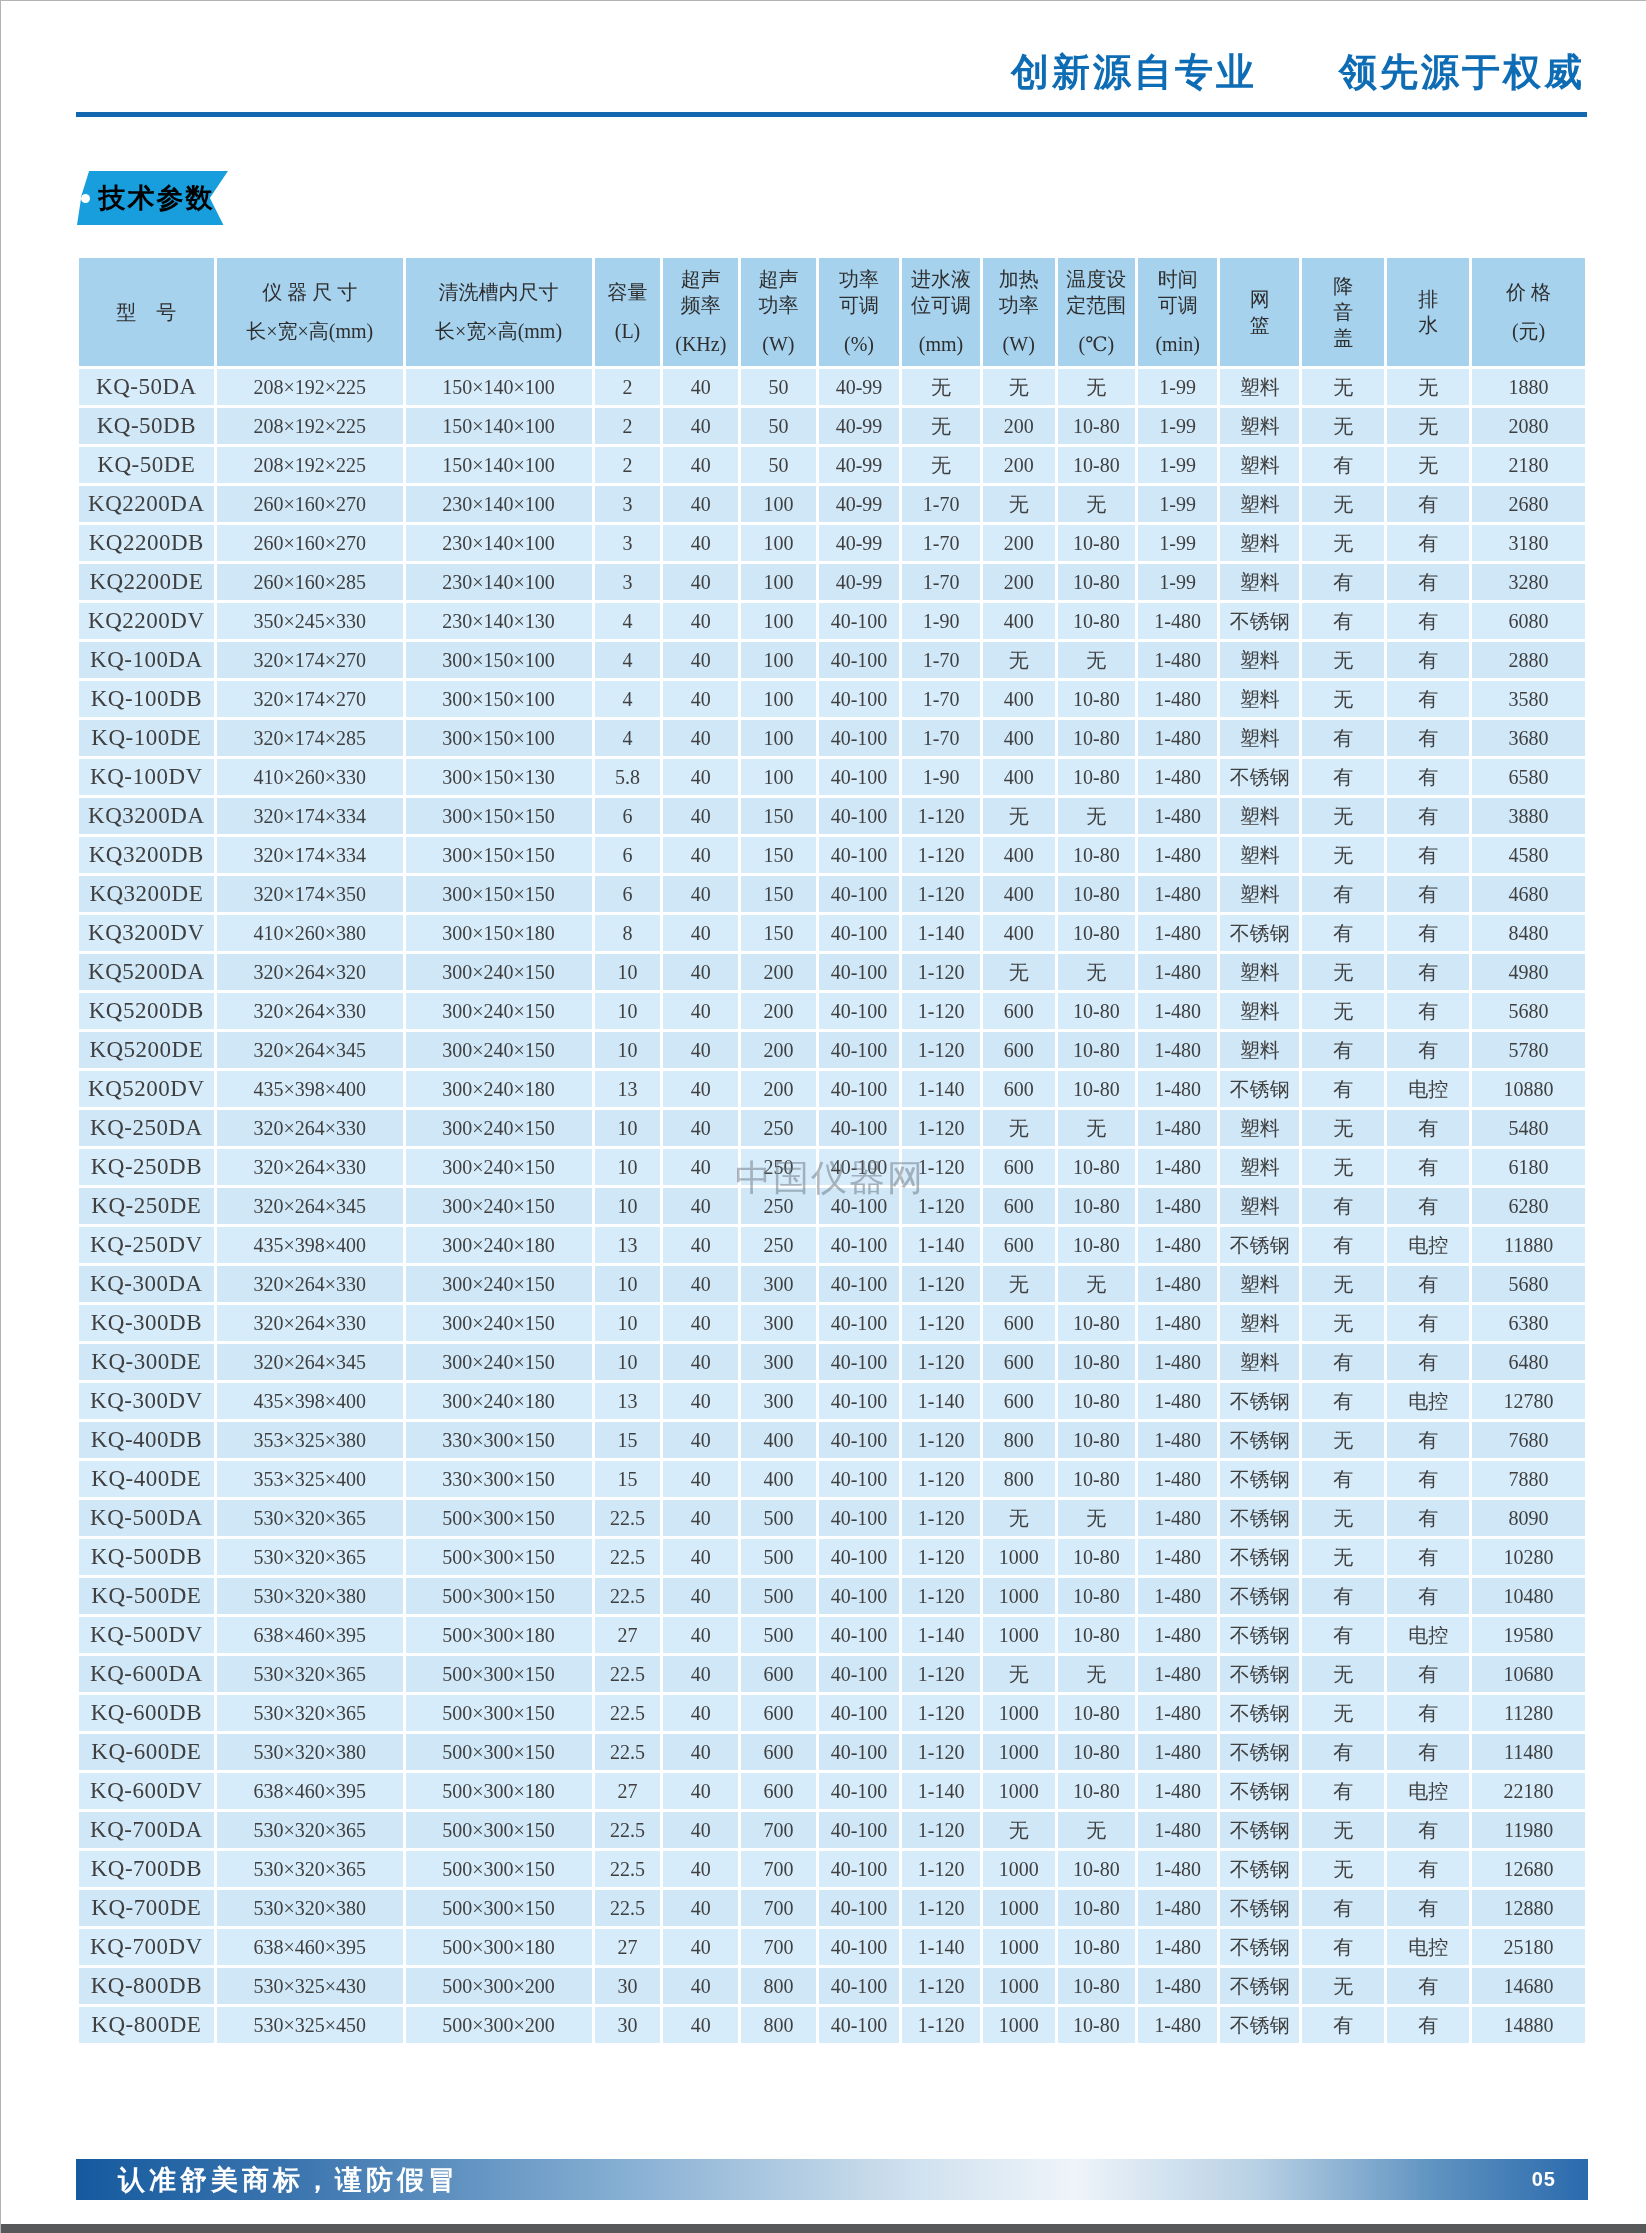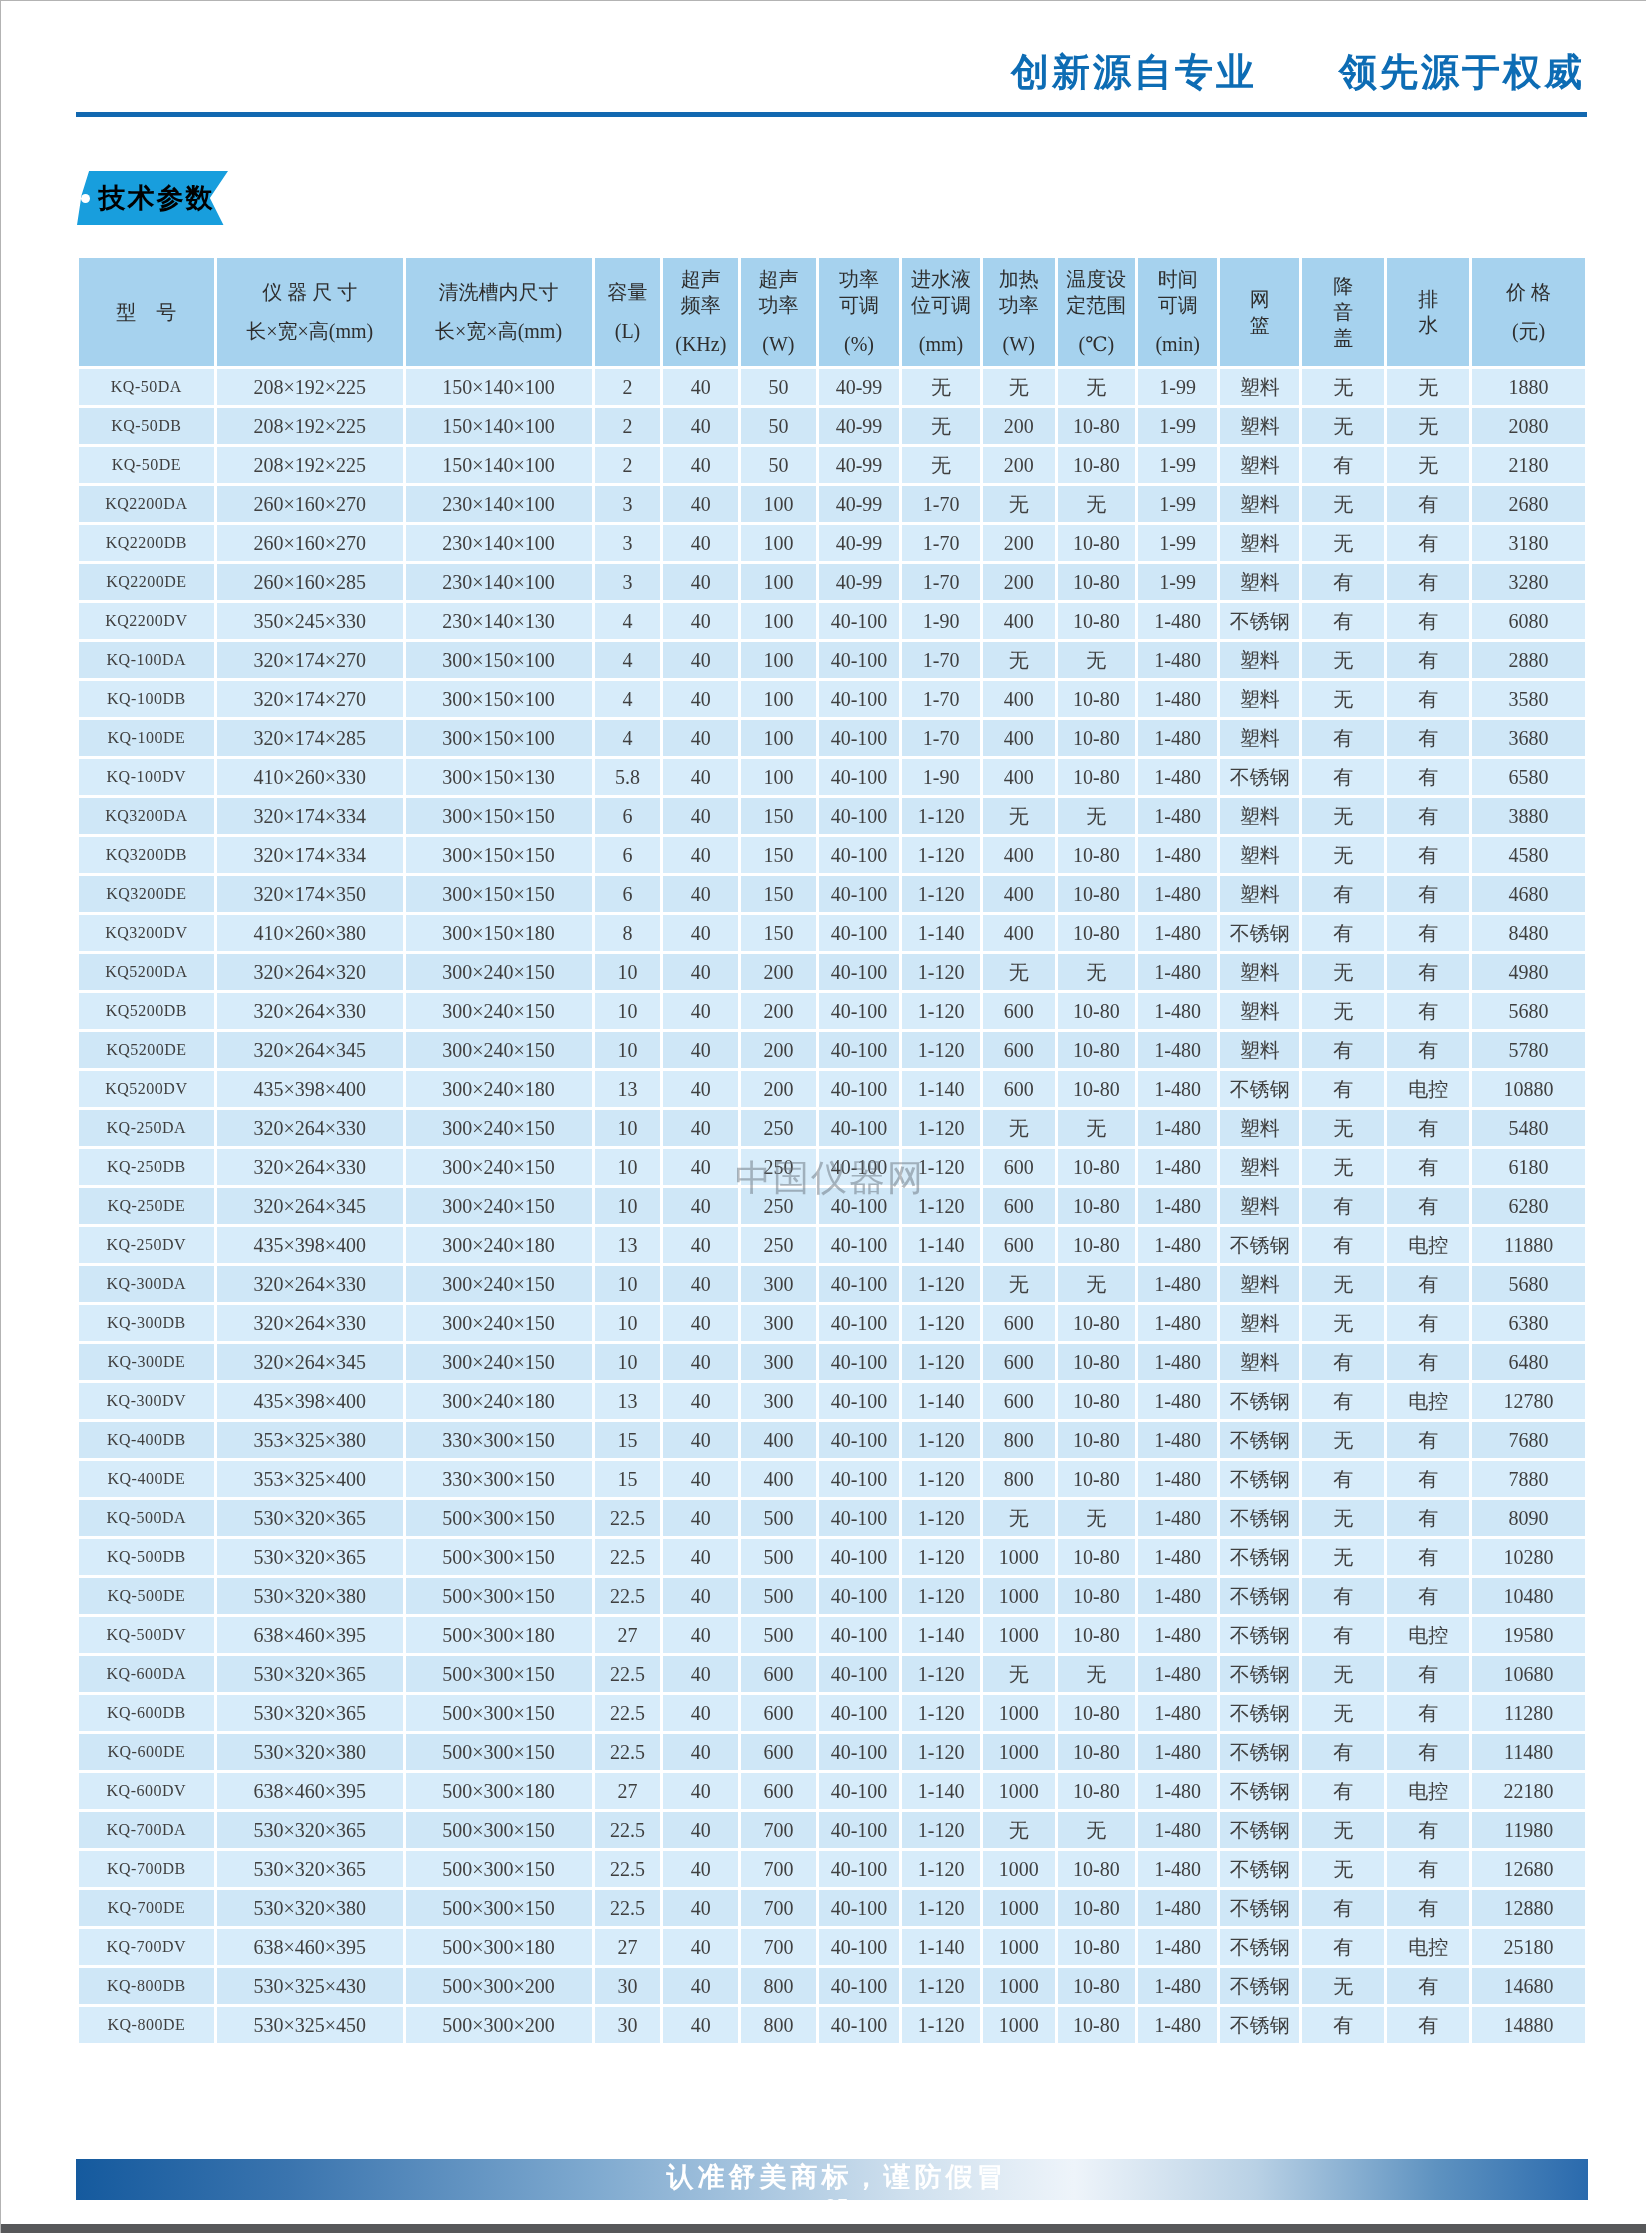--- a/index.html
+++ b/index.html
@@ -51,35 +51,35 @@
     align-items:center;justify-content:center;
     font-size:20px;line-height:1.25;gap:1px;
   }
   .hwrap .unit{margin-top:13px;}
   table.spec td{
     background:#cfe7f7;color:#3f3f3f;
     height:36px;text-align:center;vertical-align:middle;
     font-size:20px;white-space:nowrap;overflow:hidden;padding:0 1px;
   }
   table.spec tr:nth-child(odd) td{background:#d7ecfa;}
-  table.spec td.model{font-size:16px;letter-spacing:0.5px;}
+  table.spec td.model{font-size:23px;letter-spacing:0.5px;}
   
   .watermark{
     position:absolute;left:734px;top:1153px;
     font-size:36px;font-weight:normal;letter-spacing:2px;
     color:rgba(105,115,125,.5);
   }
   
   .footer-bar{
     position:absolute;left:75px;top:2158px;width:1512px;height:41px;
     background:linear-gradient(90deg,
       #155a9e 0%, #3a74ae 14%, #7ea9cf 34%, #cfe0ee 55%,
       #eef4fa 66%, #b9d1e5 78%, #5e92c0 90%, #2a6aad 100%);
     display:flex;align-items:center;justify-content:space-between;
-    color:#fff;box-sizing:border-box;padding:0 32px 0 42px;flex-direction:column;
+    color:#fff;box-sizing:border-box;padding:0 32px 0 42px;
   }
   .footer-note{font-size:27px;font-weight:bold;letter-spacing:4px;}
   .page-number{font-size:20px;font-weight:bold;letter-spacing:1px;}
   .bottom-strip{
     position:absolute;left:0;top:2223px;width:1647px;height:11px;
     background:#57585a;
   }
 </style>
 </head>
 <body>

